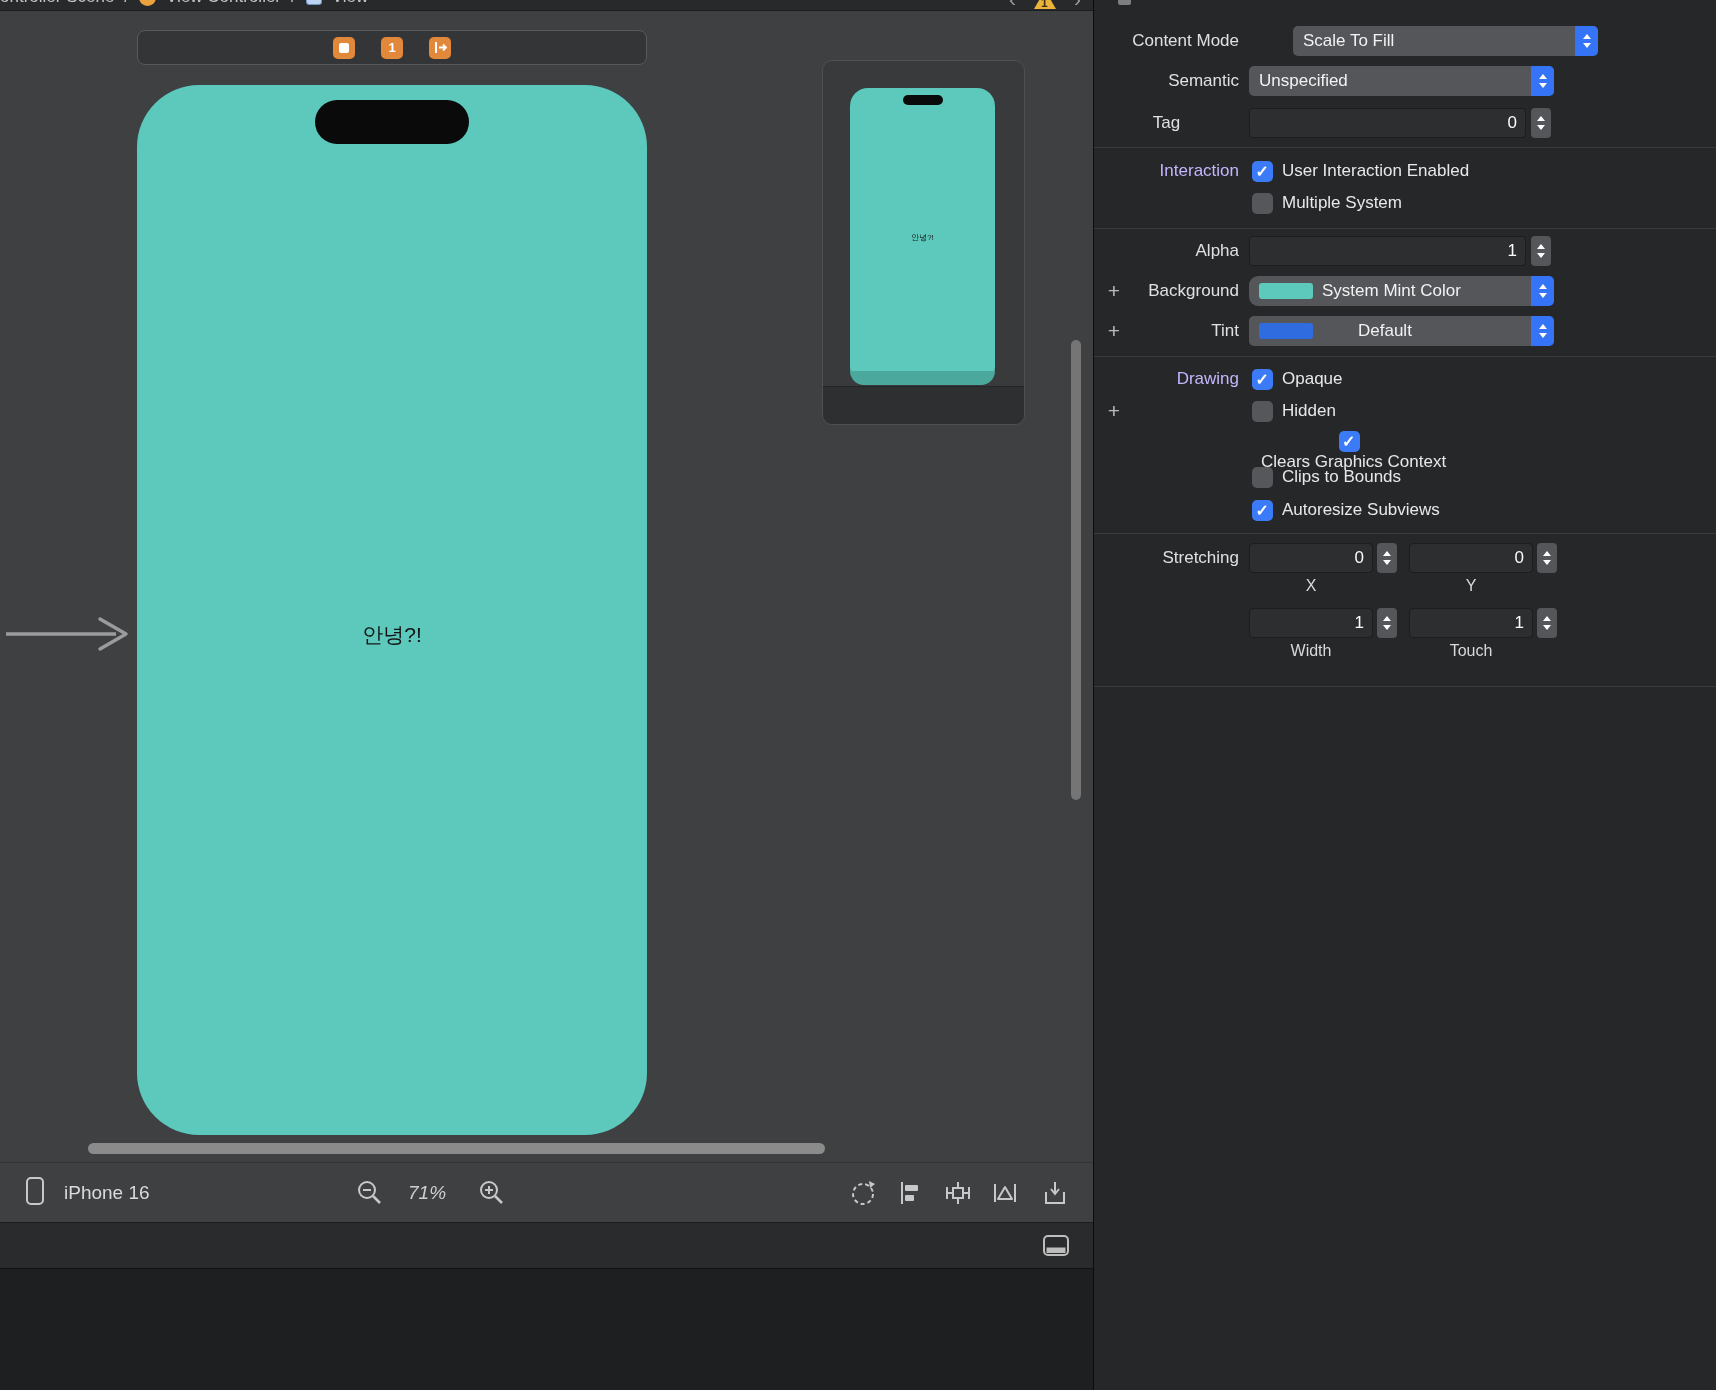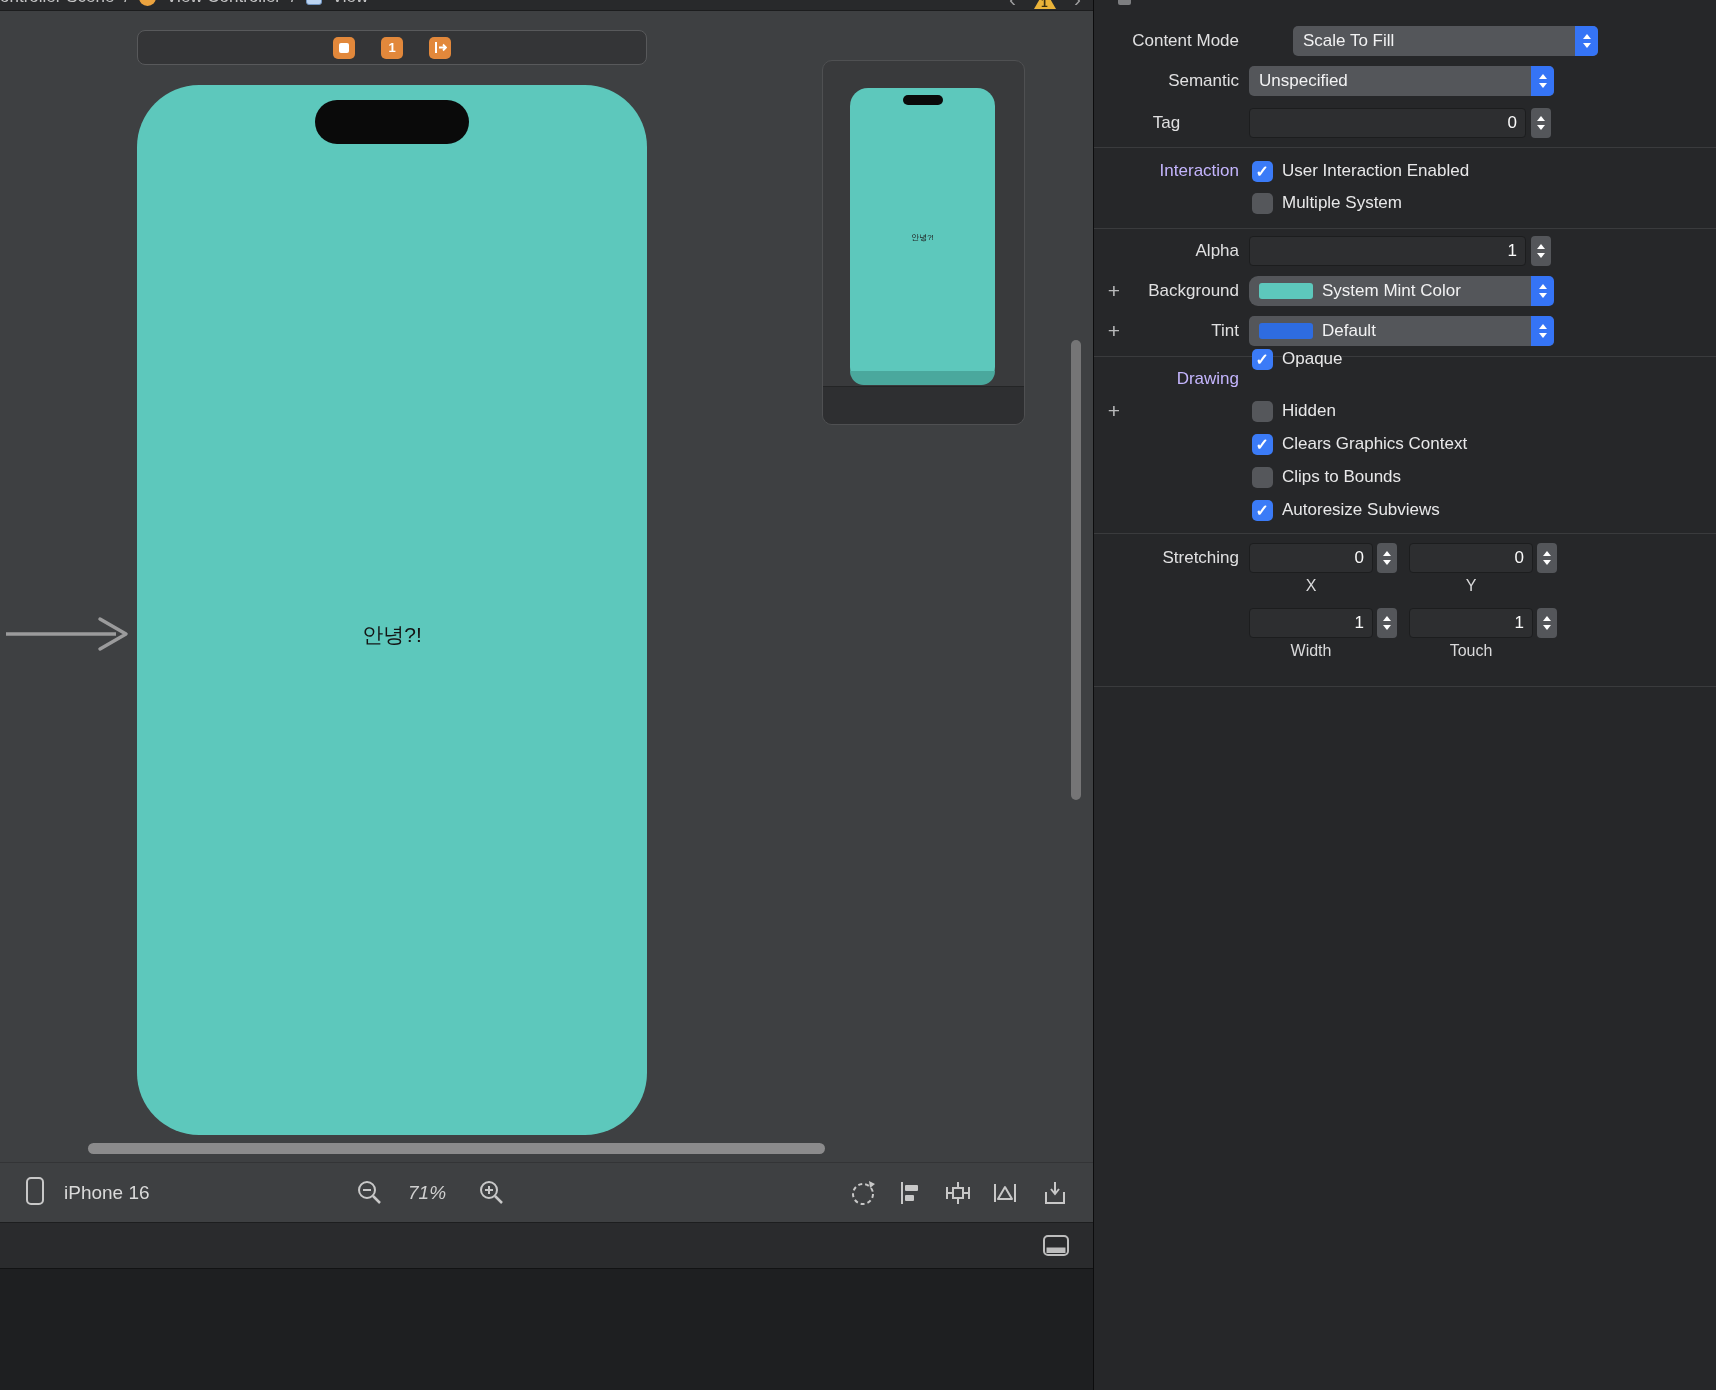--- a/index.html
+++ b/index.html
@@ -272,42 +272,42 @@
     <span class="swatch swatch-mint"></span>
     <span>System Mint Color</span>
     <span class="dd-stepper">
         <span class="chev-up"></span>
         <span class="chev-down"></span>
       </span>
   </div>
 
   <div class="plus-btn" style="top:320px;">+</div>
   <div class="form-label" style="top:316px;">Tint</div>
-  <div class="dropdown" style="top:316px;">
+  <div class="dropdown" style="top:316px;gap:36px;">
     <span class="swatch swatch-blue"></span>
     <span>Default</span>
     <span class="dd-stepper">
         <span class="chev-up"></span>
         <span class="chev-down"></span>
       </span>
   </div>
 
   <div class="sep" style="top:356px;"></div>
 
   <div class="group-label" style="top:366px;">Drawing</div>
-  <div class="cb-row" style="top:346px;">
+  <div class="cb-row" style="top:366px;">
     <span class="checkbox checked"></span>
     <span class="cb-label">Opaque</span>
   </div>
   <div class="plus-btn" style="top:400px;">+</div>
   <div class="cb-row" style="top:398px;">
     <span class="checkbox"></span>
     <span class="cb-label">Hidden</span>
   </div>
-  <div class="cb-row" style="top:431px;">
+  <div class="cb-row" style="top:431px;flex-direction:column;">
     <span class="checkbox checked"></span>
     <span class="cb-label">Clears Graphics Context</span>
   </div>
   <div class="cb-row" style="top:464px;">
     <span class="checkbox"></span>
     <span class="cb-label">Clips to Bounds</span>
   </div>
   <div class="cb-row" style="top:497px;">
     <span class="checkbox checked"></span>
     <span class="cb-label">Autoresize Subviews</span>

